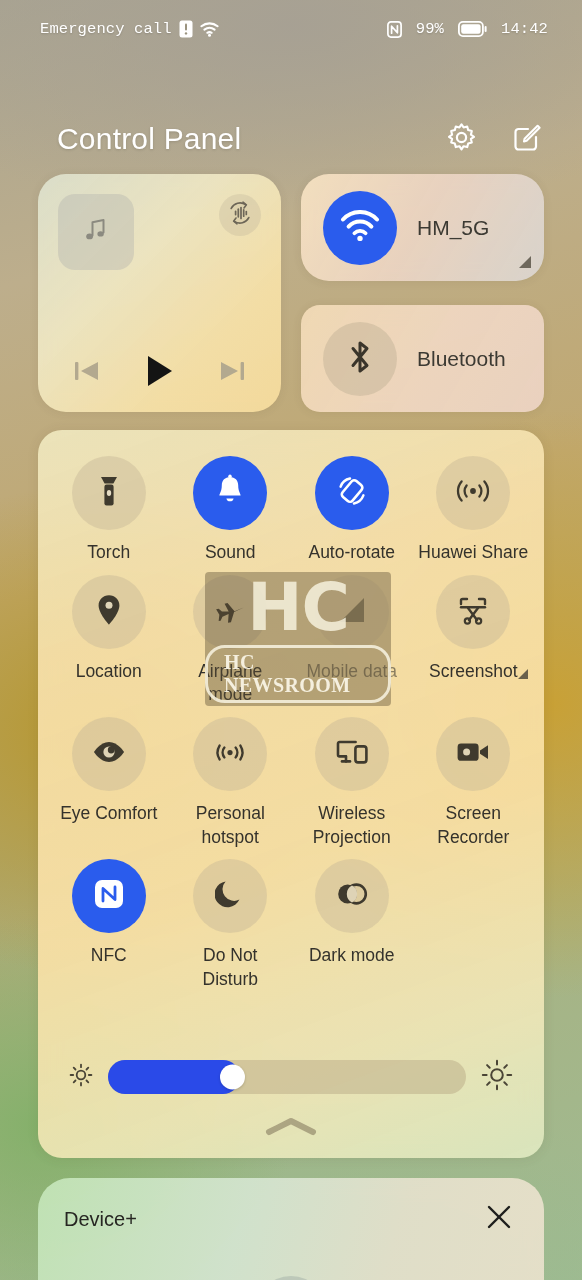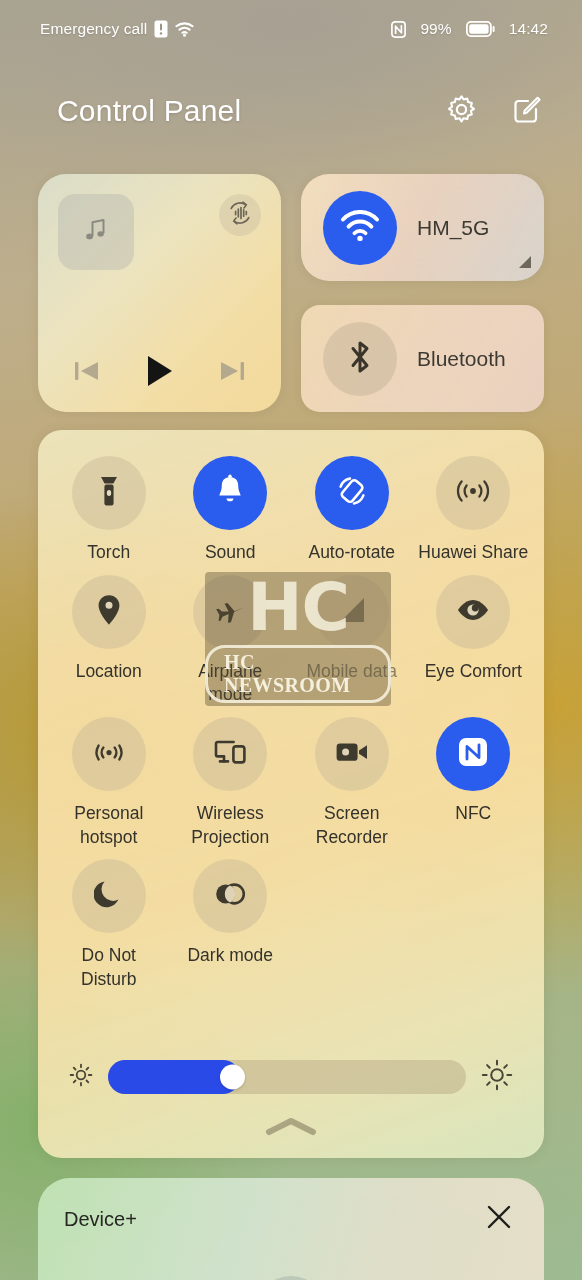--- a/index.html
+++ b/index.html
@@ -26,28 +26,28 @@
   }
 
   
   #status-bar {
     position: absolute; top: 0; left: 0; right: 0; height: 58px;
     display: flex; align-items: center; justify-content: space-between;
     padding: 0 34px 0 40px;
     color: #ffffff; font-size: 15.5px;
     z-index: 20;
   }
-  .sb-left, .sb-right { display: flex; align-items: center; gap: 7px; }
+  .sb-left, .sb-right { display: flex; align-items: center; gap: 7px; font-family: Liberation Mono, monospace; }
   .sb-right { gap: 14px; }
   .sb-text { letter-spacing: .1px; text-shadow: 0 1px 2px rgba(0,0,0,.17); }
   .sb-icon { display: inline-flex; align-items: center; }
 
   
   #header {
-    position: absolute; top: 80px; left: 0; right: 0; height: 62px;
+    position: absolute; top: 108px; left: 0; right: 0; height: 62px;
     display: flex; align-items: center; justify-content: space-between;
     padding: 0 36px 0 57px;
     z-index: 12;
   }
   #page-title {
     color: #ffffff; font-size: 30px; font-weight: 400;
     letter-spacing: .2px; text-shadow: 0 1px 3px rgba(0,0,0,.15);
   }
   .header-actions { display: flex; align-items: center; gap: 28px; }
   .hdr-btn { width: 38px; height: 38px; display: flex; align-items: center; justify-content: center; cursor: pointer; }
@@ -459,20 +459,37 @@
       <div class="toggle-circle off">
         <span>
           <svg width="30" height="32" viewBox="0 0 30 32">
               <path d="M3 28L27 4v24z" fill="#3f3a2e"></path>
             </svg>
         </span>
       </div>
       <div class="toggle-label">Mobile data</div>
     </div>
 
+    <div class="toggle-cell">
+      <div class="toggle-circle off">
+        <span>
+          <svg width="34" height="32" viewBox="0 0 34 32">
+            <path d="M5 10V6.6A1.6 1.6 0 0 1 6.6 5H11" stroke="#3f3a2e" stroke-width="2.4" fill="none" stroke-linecap="round"></path>
+            <path d="M23 5h4.4A1.6 1.6 0 0 1 29 6.6V10" stroke="#3f3a2e" stroke-width="2.4" fill="none" stroke-linecap="round"></path>
+            <line x1="5" y1="13.2" x2="29" y2="13.2" stroke="#3f3a2e" stroke-width="2.4" stroke-linecap="round"></line>
+            <path d="M12 14l9 12" stroke="#3f3a2e" stroke-width="2.4" stroke-linecap="round"></path>
+            <path d="M22 14l-9 12" stroke="#3f3a2e" stroke-width="2.4" stroke-linecap="round"></path>
+            <circle cx="11.4" cy="27" r="2.6" stroke="#3f3a2e" stroke-width="2.2" fill="none"></circle>
+            <circle cx="22.6" cy="27" r="2.6" stroke="#3f3a2e" stroke-width="2.2" fill="none"></circle>
+          </svg>
+        </span>
+      </div>
+      <div class="toggle-label">Screenshot</div>
+      <div class="cell-tri"></div>
+    </div>
 
     <div class="toggle-cell">
       <div class="toggle-circle off">
         <span>
           <svg width="36" height="26" viewBox="0 0 36 26">
               <path d="M18 3C9 3 3 13 3 13s6 10 15 10 15-10 15-10S27 3 18 3z" fill="#3f3a2e"></path>
               <circle cx="18" cy="13" r="5.6" fill="#ded3b6"></circle>
               <circle cx="20.2" cy="11" r="3.4" fill="#3f3a2e"></circle>
             </svg>
         </span>

